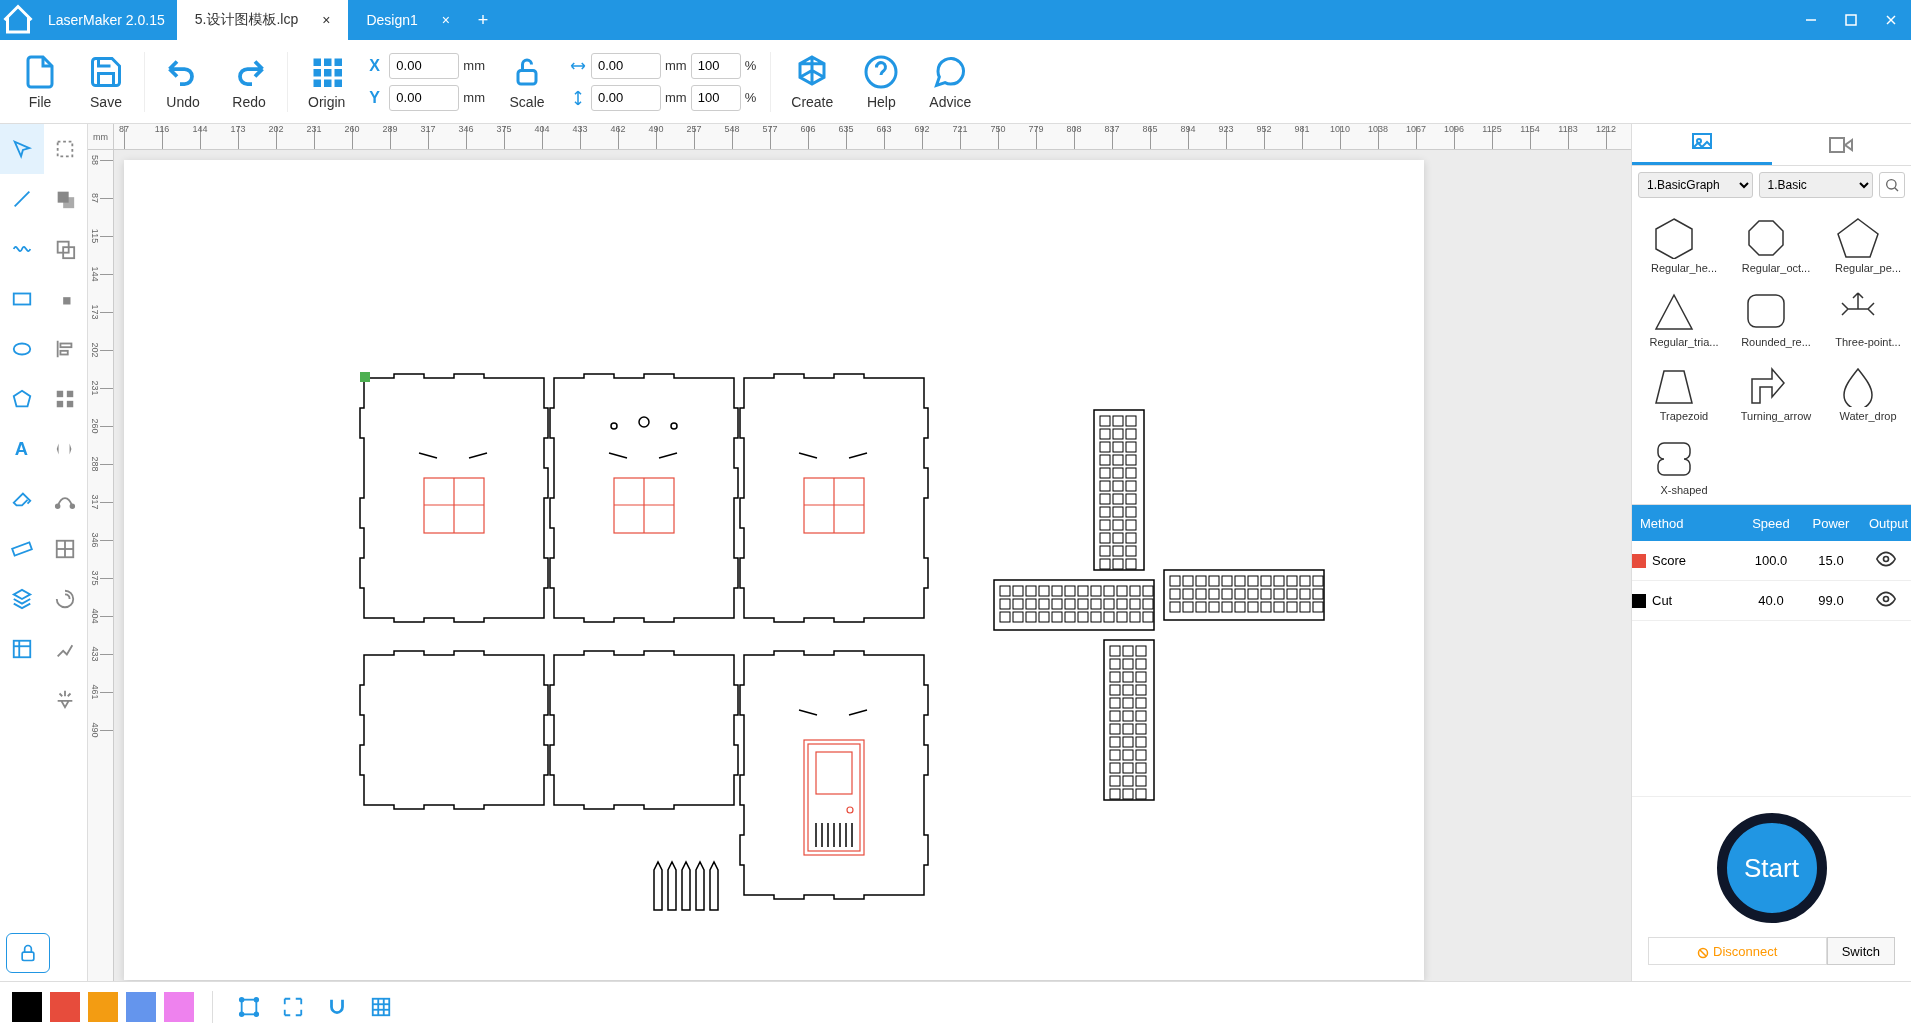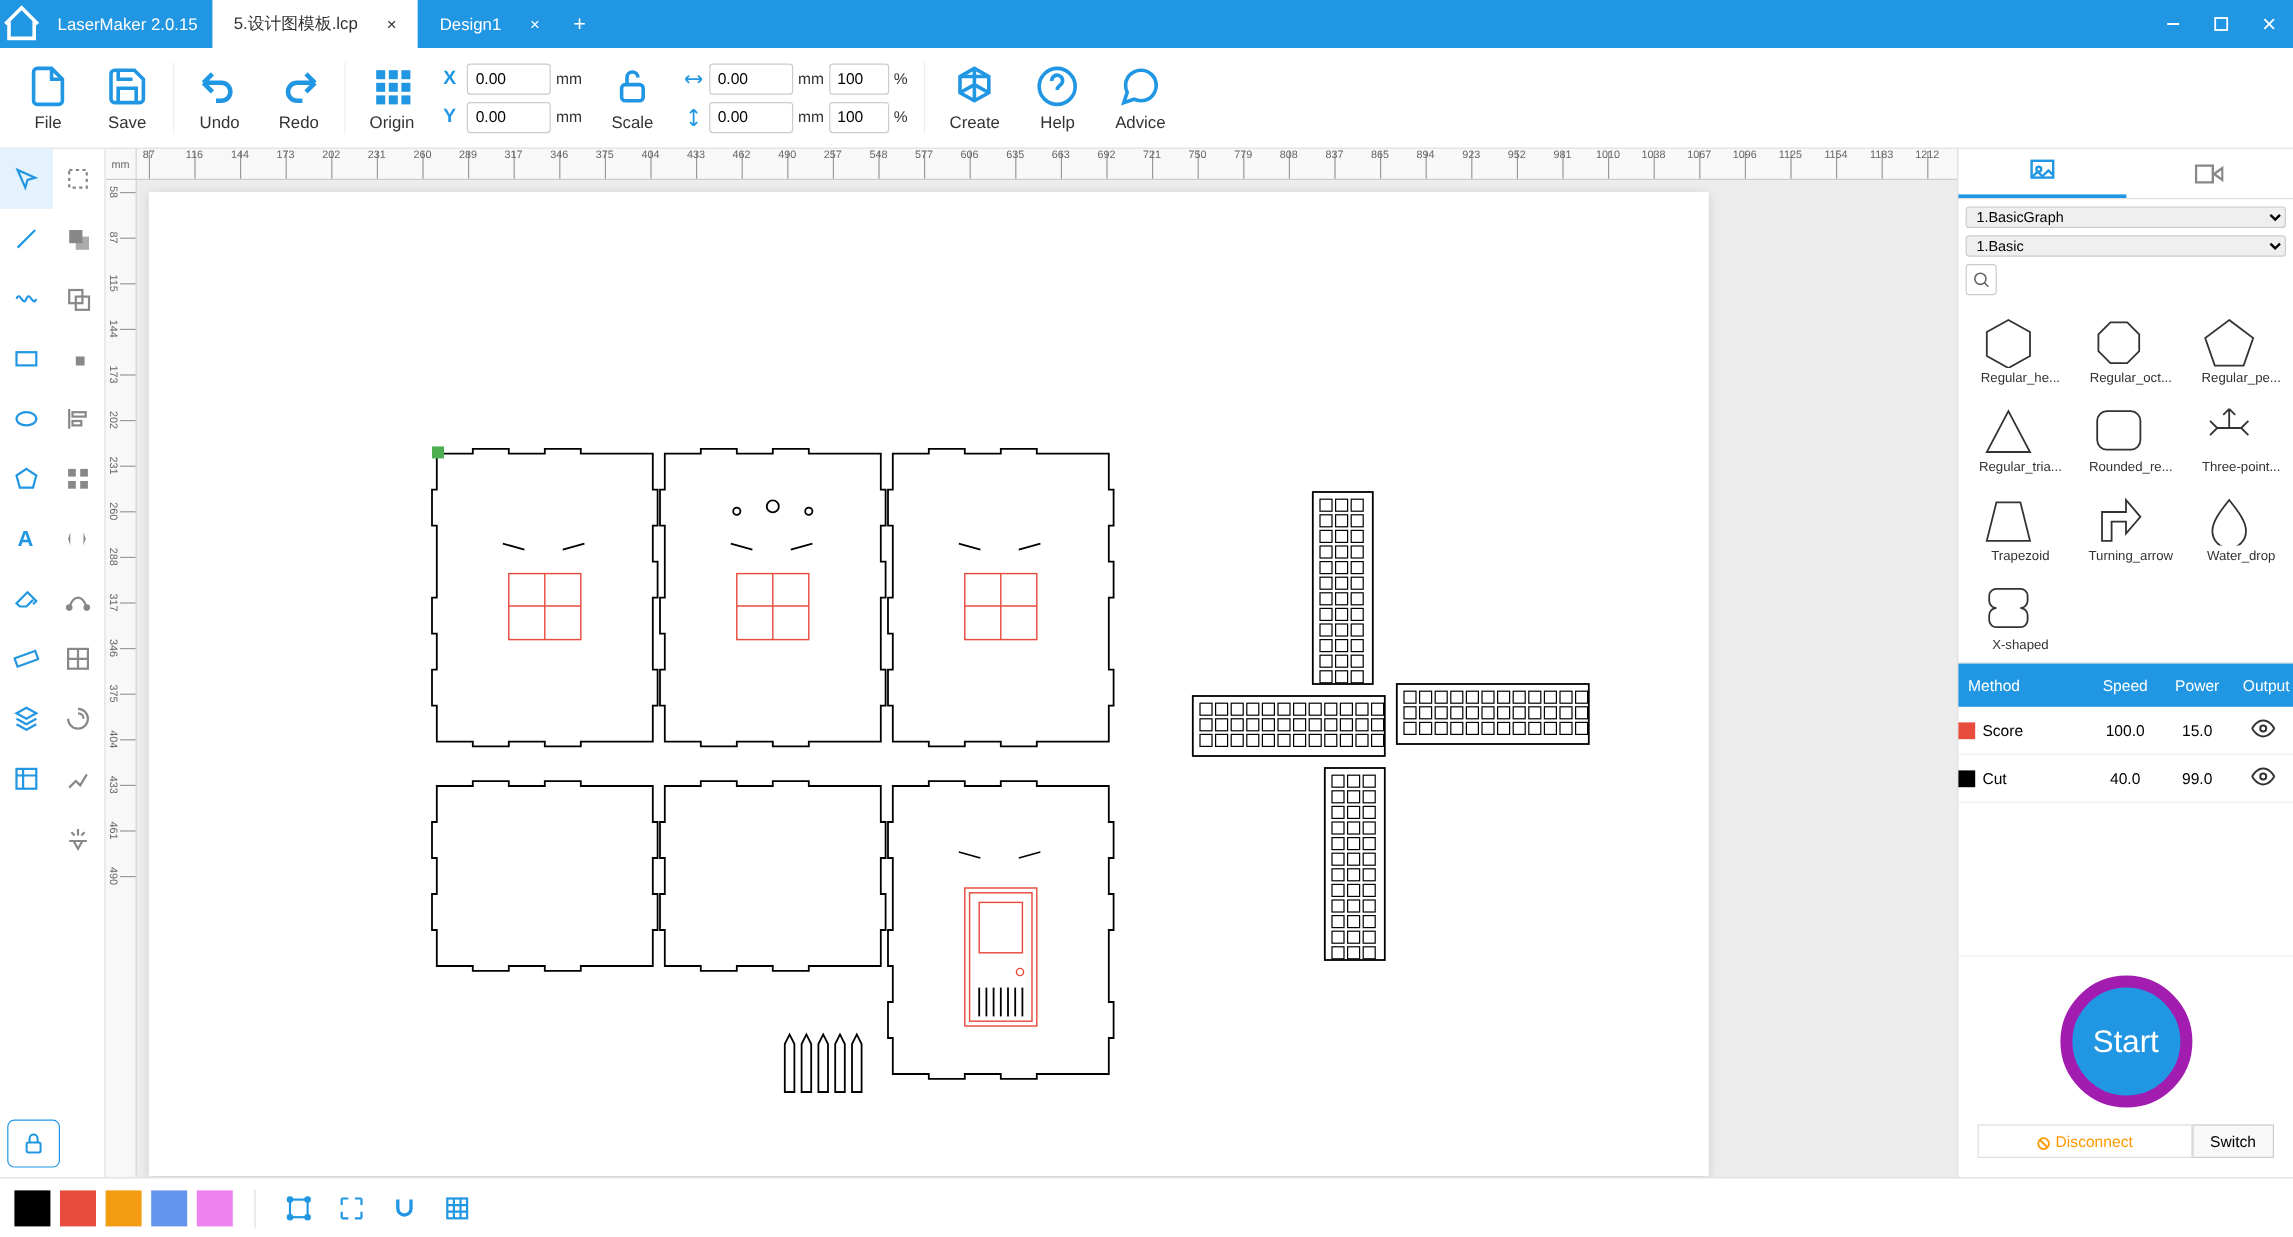--- a/index.html
+++ b/index.html
@@ -57,21 +57,21 @@
 .score-line { fill: none; stroke: #e74c3c; stroke-width: 1.2; }
 .green-origin { position: absolute; width: 10px; height: 10px; background: #4caf50; left: 236px; top: 212px; }
 
 
 .right-panel { position: absolute; right: 0; top: 124px; width: 280px; bottom: 50px; background: white; border-left: 1px solid #ddd; display: flex; flex-direction: column; }
 .rp-tabs { display: flex; height: 42px; border-bottom: 1px solid #ddd; }
 .rp-tab { flex: 1; display: flex; align-items: center; justify-content: center; cursor: pointer; }
 .rp-tab.active { border-bottom: 3px solid #2196e3; }
 .rp-tab svg { width: 24px; height: 24px; }
 
-.shape-selectors { display: flex; padding: 6px; gap: 6px; flex-direction: column; }
+.shape-selectors { display: flex; padding: 6px; gap: 6px; }
 .shape-selectors select { flex: 1; height: 26px; border: 1px solid #ccc; border-radius: 3px; font-size: 12px; padding: 0 4px; }
 .shape-selectors .search-btn { width: 26px; height: 26px; display: flex; align-items: center; justify-content: center; border: 1px solid #ccc; border-radius: 3px; cursor: pointer; }
 
 .shape-grid { display: grid; grid-template-columns: repeat(3, 1fr); gap: 4px; padding: 4px 8px; overflow-y: auto; }
 .shape-item { display: flex; flex-direction: column; cursor: pointer; padding: 4px; }
 .shape-item .shape-preview { width: 60px; height: 50px; display: flex; align-items: center; justify-content: center; }
 .shape-item .shape-preview svg { width: 48px; height: 44px; }
 .shape-item .shape-name { font-size: 11px; color: #333; text-align: center; white-space: nowrap; overflow: hidden; text-overflow: ellipsis; width: 80px; }
 
 .layers-table { border-top: 1px solid #ddd; }
@@ -79,21 +79,21 @@
 .layers-header > div { padding: 0 8px; }
 .col-method { flex: 1.2; }
 .col-speed { width: 60px; text-align: center; }
 .col-power { width: 60px; text-align: center; }
 .col-output { width: 50px; text-align: center; }
 .layer-row { display: flex; height: 40px; align-items: center; font-size: 13px; border-bottom: 1px solid #eee; }
 .layer-row > div { padding: 0 0; }
 .layer-row .swatch { width: 14px; height: 14px; display: inline-block; margin-right: 6px; vertical-align: middle; }
 
 .start-section { margin-top: auto; padding: 16px; display: flex; flex-direction: column; align-items: center; border-top: 1px solid #eee; }
-.start-btn { width: 110px; height: 110px; border-radius: 50%; background: #2196e3; border: 10px solid #a21caf; color: white; font-size: 26px; font-weight: 500; display: flex; align-items: center; justify-content: center; cursor: pointer; }
+.start-btn { width: 110px; height: 110px; border-radius: 50%; background: #2196e3; border: 10px solid #0f172a; color: white; font-size: 26px; font-weight: 500; display: flex; align-items: center; justify-content: center; cursor: pointer; }
 .connection-row { display: flex; width: 100%; margin-top: 14px; height: 28px; align-items: center; }
 .disconnect { flex: 1; text-align: center; color: #ff9800; font-size: 13px; border: 1px solid #ddd; height: 28px; line-height: 28px; }
 .switch-btn { padding: 0 14px; border: 1px solid #ccc; background: #f8f8f8; height: 28px; font-size: 13px; cursor: pointer; }
 
 
 .bottom-bar { position: absolute; left: 0; right: 0; bottom: 0; height: 50px; background: white; border-top: 1px solid #ddd; display: flex; align-items: center; padding: 0 12px; gap: 8px; }
 .color-swatch { width: 30px; height: 30px; cursor: pointer; }
 .bottom-sep { width: 1px; height: 32px; background: #ddd; margin: 0 10px; }
 .bottom-btn { width: 36px; height: 36px; display: flex; align-items: center; justify-content: center; cursor: pointer; }
 </style>

